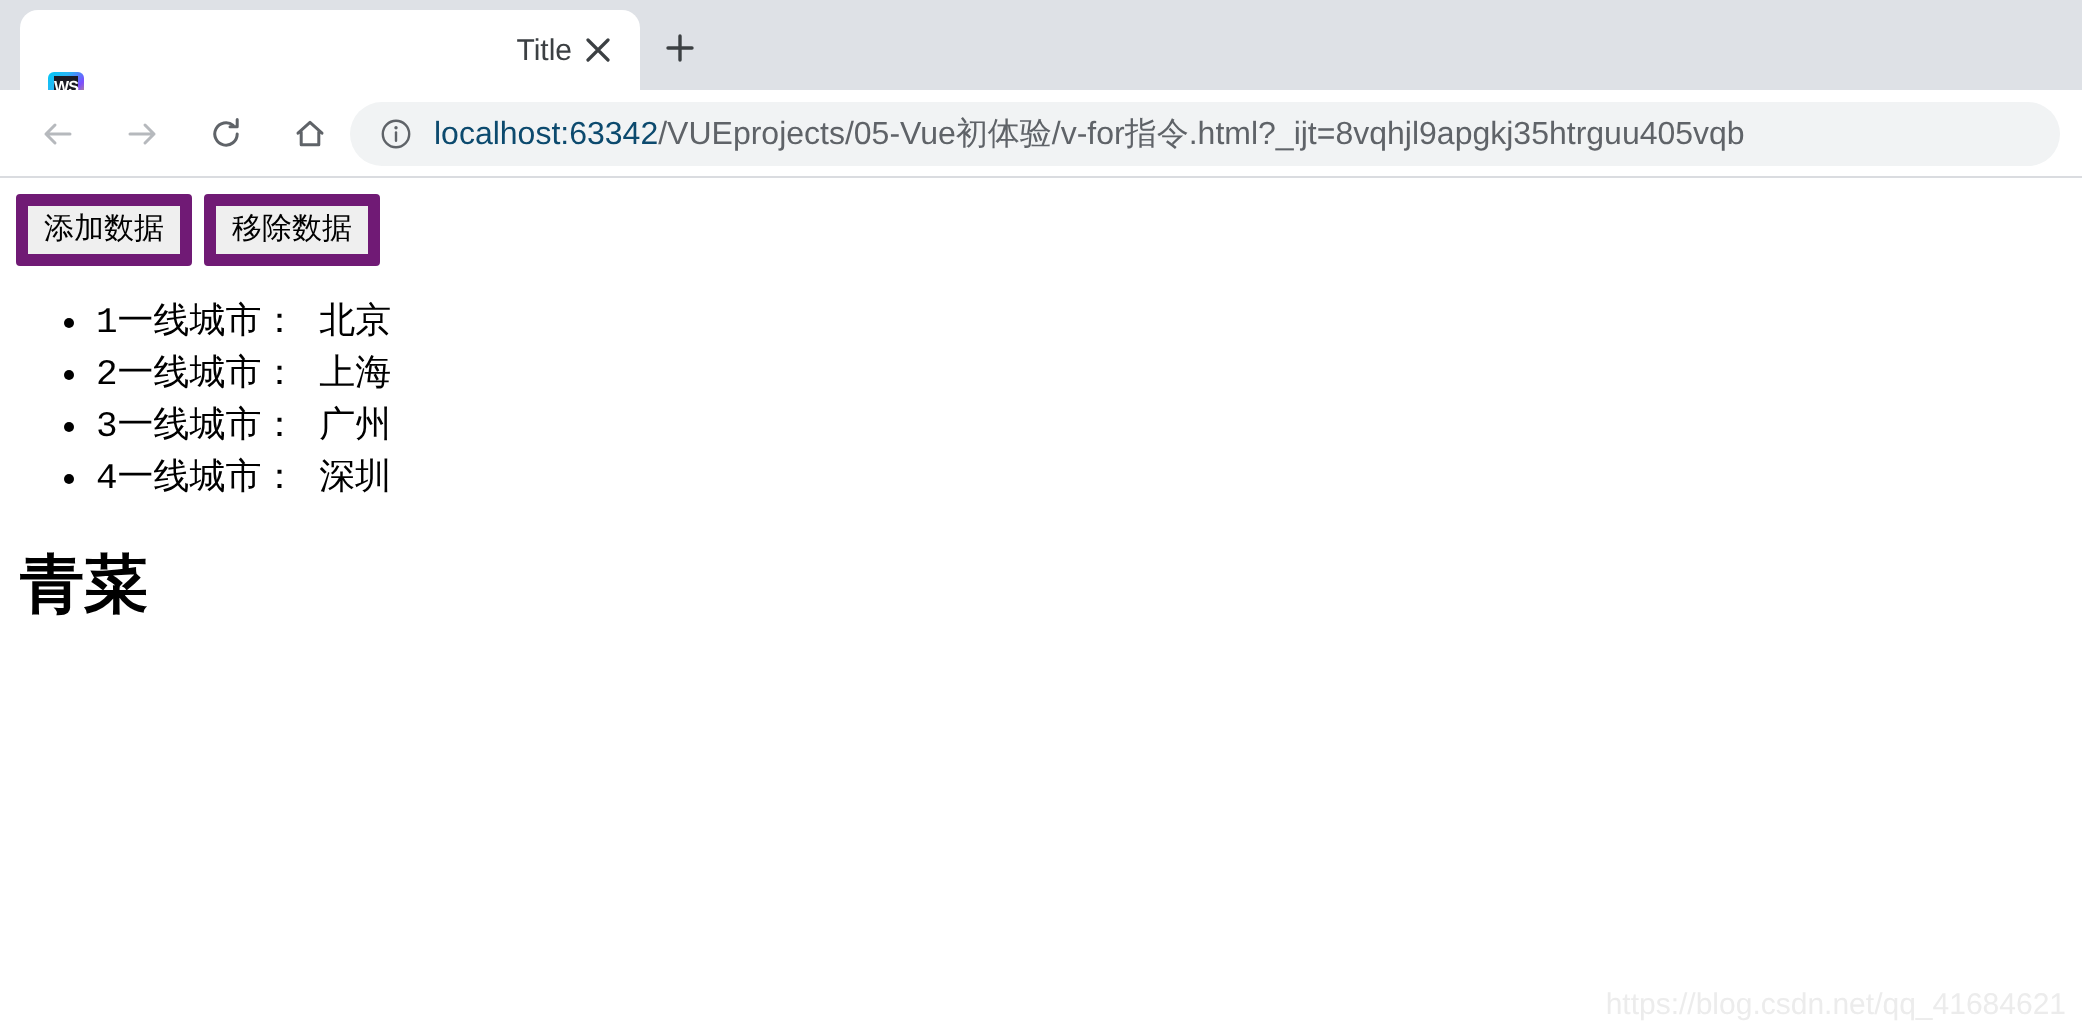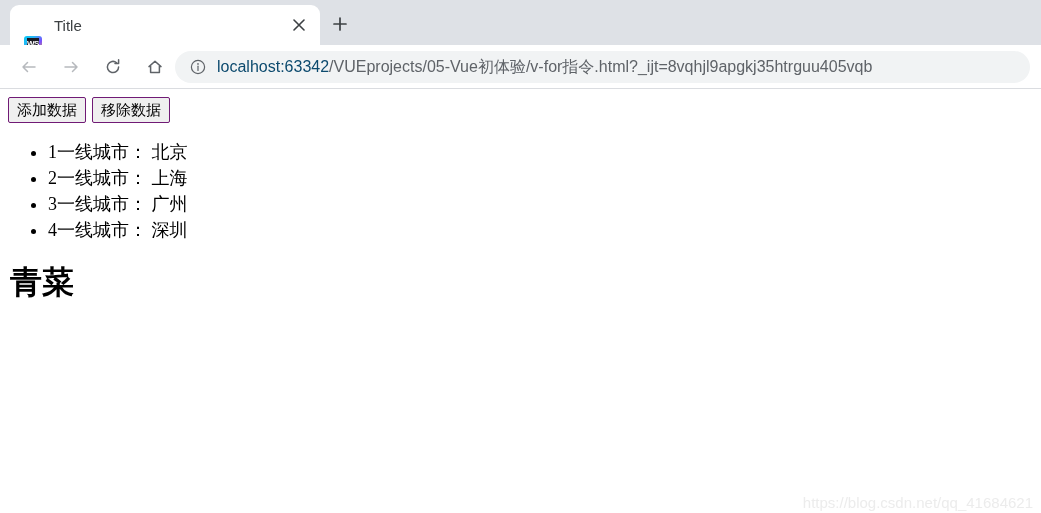--- a/index.html
+++ b/index.html
@@ -58,20 +58,21 @@
     background: #1b1b24;
   }
   .tab-title {
     margin-left: 12px;
     font-size: 15px;
     color: #3c4043;
     white-space: nowrap;
     overflow: hidden;
     text-overflow: ellipsis;
     flex: 1 1 auto;
+    text-align: right;
   }
   .tab-close {
     width: 26px; height: 26px;
     margin-right: 8px;
     display: flex; align-items: center; justify-content: center;
     border-radius: 50%;
     flex: 0 0 auto;
   }
   .newtab {
     position: absolute;
@@ -130,37 +131,37 @@
     overflow: hidden;
   }
   .content { padding: 8px; }
 
   .btn-row { margin: 0 0 4px 0; }
   button.page-btn {
     font-family: "Liberation Sans", "DejaVu Sans", sans-serif;
     font-size: 15px;
     padding: 3px 8px;
     background: #efefef;
-    border: 1px solid #701a75;
+    border: 6px solid #701a75;
     border-radius: 2px;
     color: #000;
     line-height: 1.2;
     margin-right: 6px;
   }
 
   ul.city-list {
     margin: 16px 0 16px 0;
     padding-left: 40px;
     list-style-type: disc;
   }
   ul.city-list li {
     font-size: 18px;
     color: #000;
     line-height: 26px;
-    font-family: Liberation Serif, serif;
+    font-family: Liberation Mono, monospace;
   }
 
   h1.veg {
     font-size: 32px;
     font-weight: bold;
     margin: 21px 0 21px 2px;
     color: #000;
     line-height: 1.15;
     font-family: "DejaVu Sans", "Liberation Sans", sans-serif;
   }

